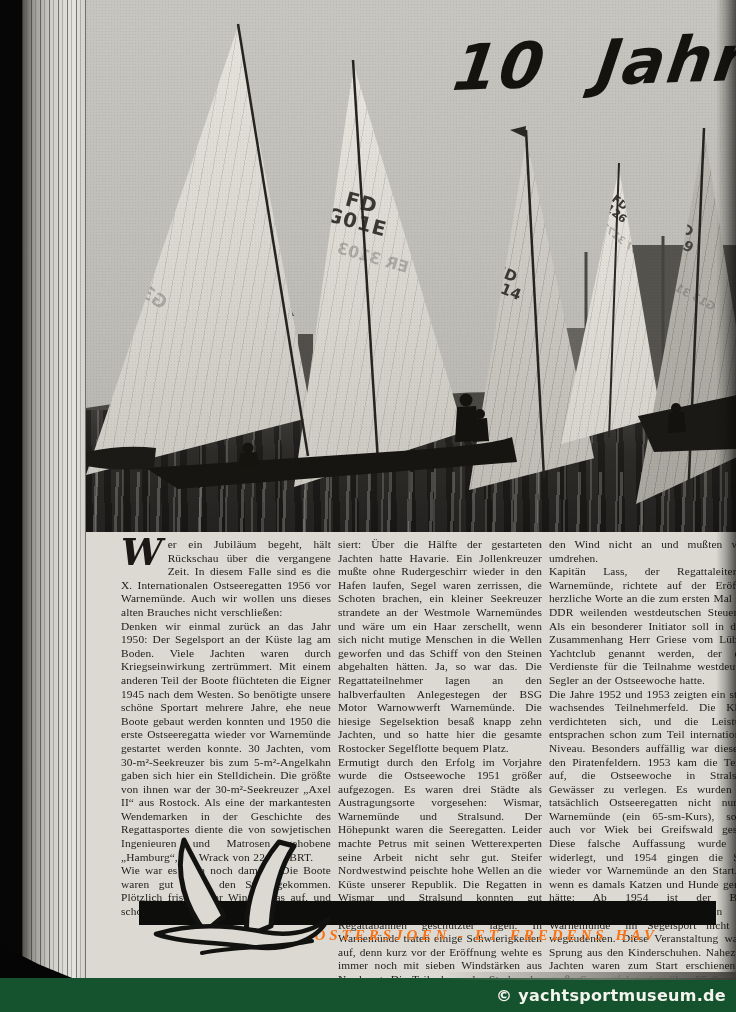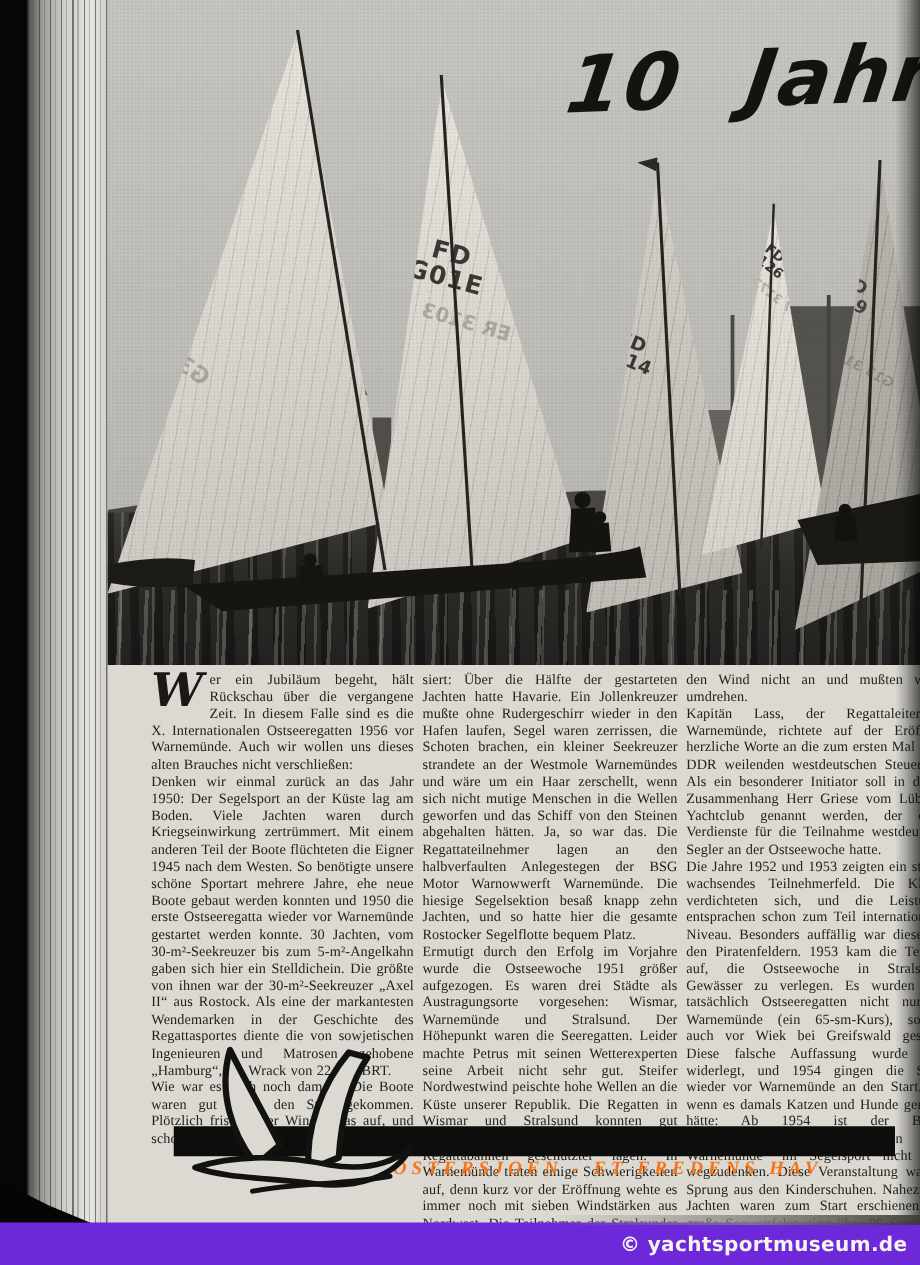--- a/index.html
+++ b/index.html
@@ -87,21 +87,21 @@
   .banner{
     position:absolute;left:53px;top:901px;width:577px;height:24px;background:#0d0d0c;
     display:flex;align-items:center;justify-content:flex-end;z-index:2;
   }
   .banner-text{
     font-family:"Liberation Serif",serif;font-style:italic;font-weight:bold;
     color:#f97316;font-size:15px;letter-spacing:4px;padding-right:58px;white-space:nowrap;margin-top:44px;
   }
   
   .footer-bar{
-    position:absolute;left:0;top:978px;width:736px;height:34px;background:#6d28d9;
+    position:absolute;left:0;top:978px;width:736px;height:34px;background:#14532d;
     display:flex;align-items:center;justify-content:flex-end;z-index:5;
   }
   .footer-bar::before{content:"";position:absolute;left:440px;top:-6px;width:296px;height:8px;
     background:linear-gradient(90deg, rgba(120,118,112,0) 0%, rgba(130,128,122,.8) 55%, rgba(60,58,54,.9) 100%);}
   .watermark{
     font-family:"DejaVu Sans",sans-serif;font-weight:bold;font-size:16px;
     color:#f5f3ee;padding-right:10px;letter-spacing:.3px;
   }
   
   .right-shadow{

